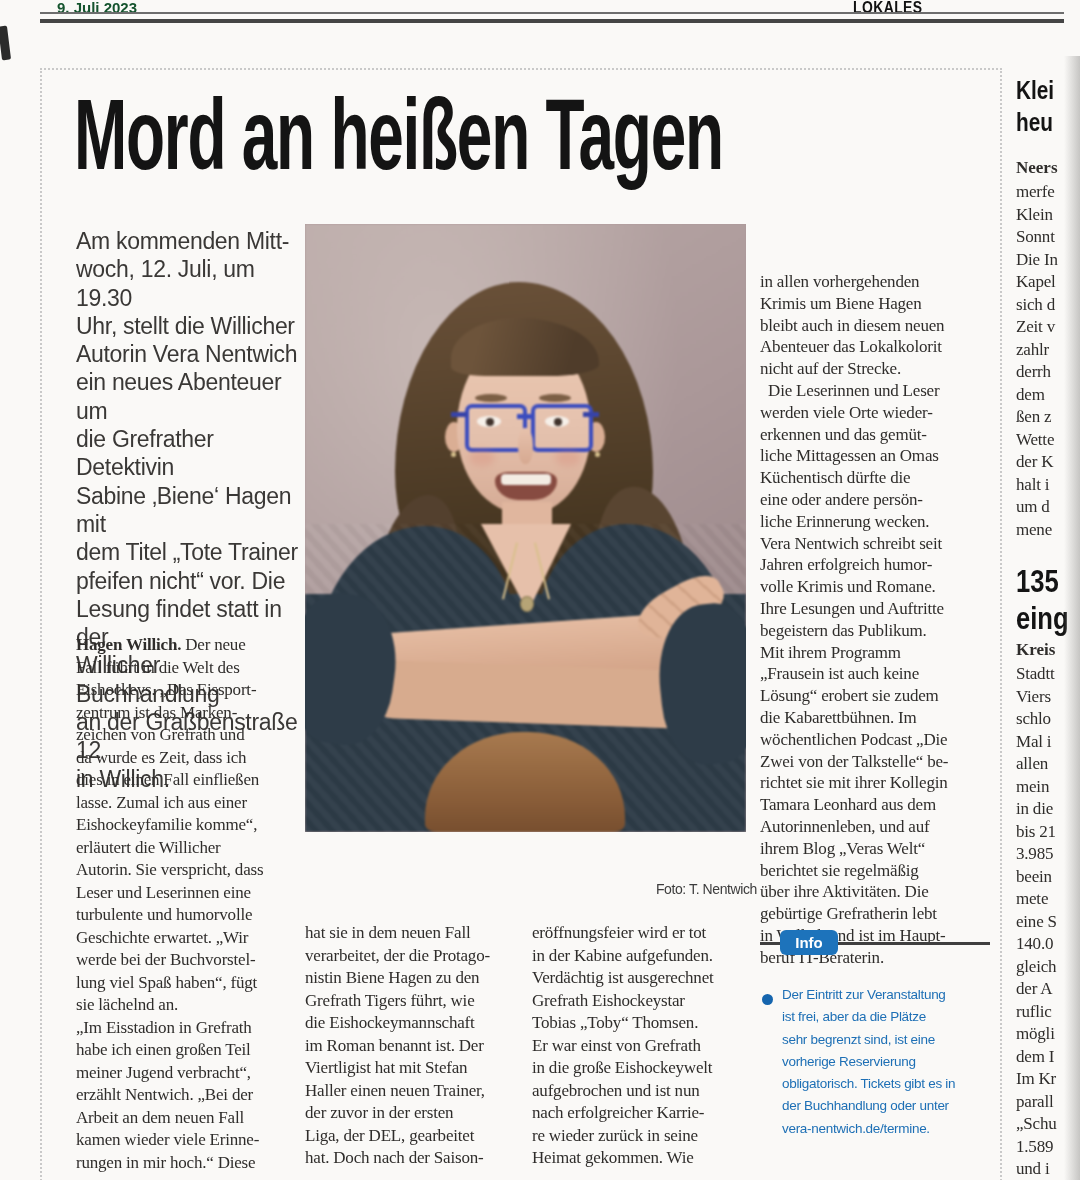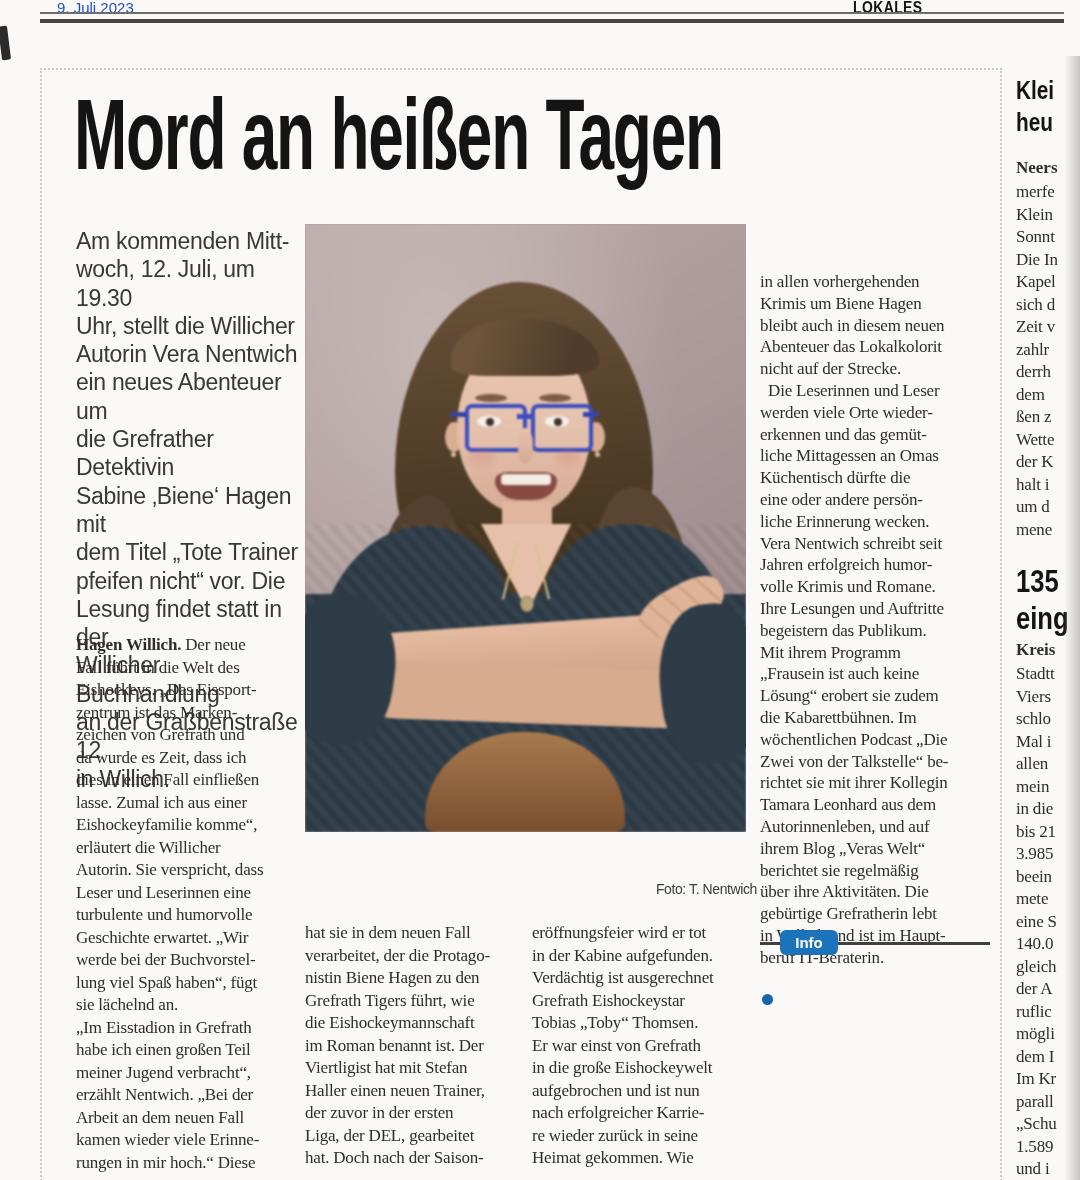--- a/index.html
+++ b/index.html
@@ -7,21 +7,21 @@
     --blue:#1d73bb; --blue-text:#1d6fb5;
     --blouse:#2d3c49; --skin:#e3b89e; --skin2:#d9ab8c;
   }
   html,body{margin:0;padding:0;}
   body{
     width:1080px;height:1180px;position:relative;overflow:hidden;
     background:#faf9f7;font-family:"Liberation Sans",sans-serif;color:var(--ink);
   }
   .abs{position:absolute;}
   
-  .mast-date{left:57px;top:-1px;font-size:15px;font-weight:400;color:#1d4ed8;}
+  .mast-date{left:57px;top:-1px;font-size:15px;font-weight:700;color:#14532d;}
   .mast-section{left:853px;top:-2px;font-size:17px;font-weight:700;color:#111;
     transform:scaleX(.82);transform-origin:left top;letter-spacing:.5px;}
   .rule-thin{left:40px;right:16px;top:12px;height:2px;background:#6d6d6d;}
   .rule-thick{left:40px;right:16px;top:19px;height:4px;background:var(--rule);}
   .scan-mark{left:0;top:26px;width:9px;height:34px;background:#2b2b2b;border-radius:2px;transform:rotate(-7deg);}
   .scan-edge{right:0;top:56px;bottom:0;width:16px;z-index:30;
     background:linear-gradient(to right,rgba(200,199,197,0),#c6c5c3);}
   
   .article-box{left:40px;top:68px;width:962px;height:1120px;
     border:2px dotted #c9c9c9;border-bottom:none;box-sizing:border-box;}
@@ -266,20 +266,27 @@
 berichtet sie regelmäßig
 über ihre Aktivitäten. Die
 gebürtige Grefratherin lebt
 in Willich und ist im Haupt-
 beruf IT-Beraterin.</div>
 
   <div class="abs infobox">
     <div class="abs info-rule" style="top:6px;"></div>
     <div class="abs info-label">Info</div>
     <div class="abs info-bullet"></div>
+    <div class="abs info-text">Der Eintritt zur Veranstaltung
+ist frei, aber da die Plätze
+sehr begrenzt sind, ist eine
+vorherige Reservierung
+obligatorisch. Tickets gibt es in
+der Buchhandlung oder unter
+vera-nentwich.de/termine.</div>
 
   </div>
 </div>
 
 <div class="abs side-h side1h">Klei
 heu</div>
 <div class="abs side-lede s1l">Neers</div>
 <div class="abs serif side-body s1b">merfe
 Klein
 Sonnt

